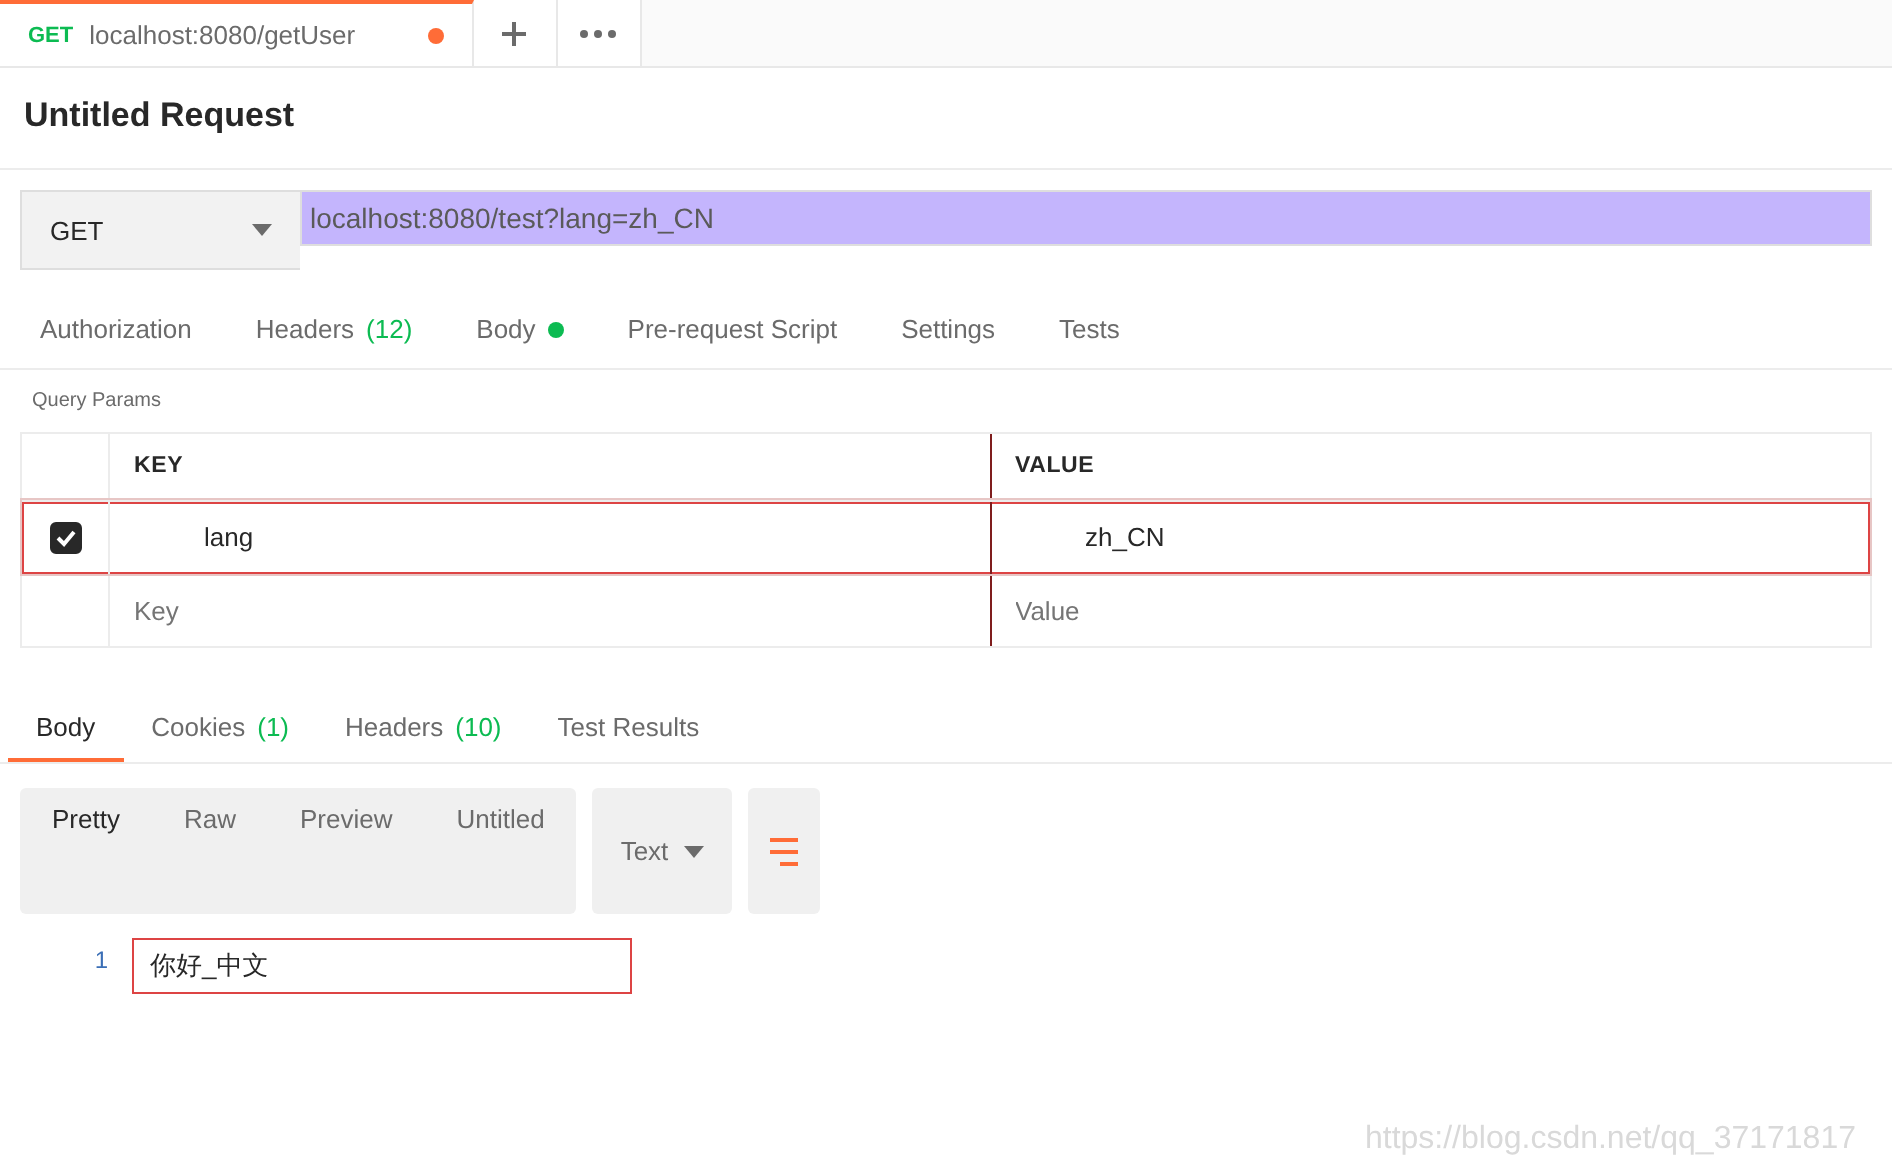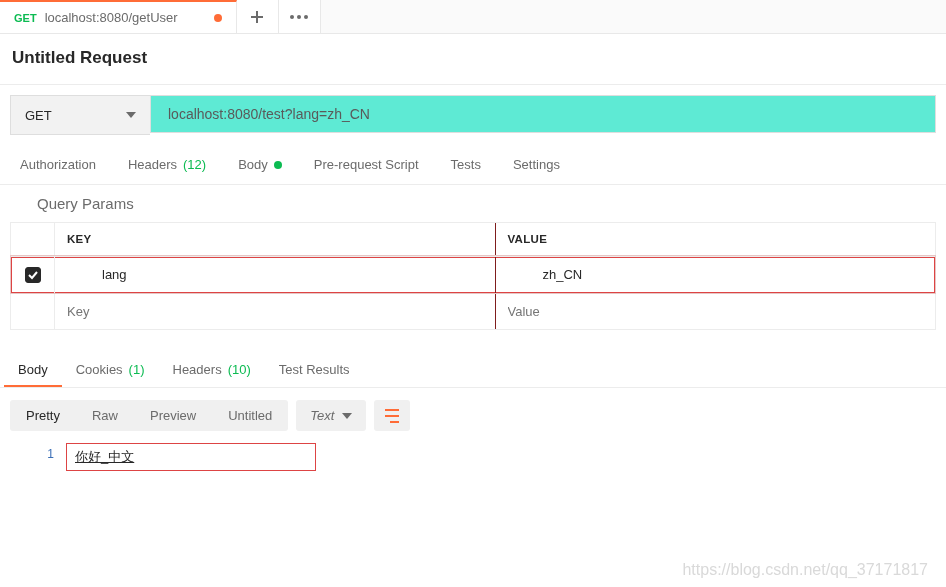--- a/index.html
+++ b/index.html
@@ -7,27 +7,27 @@
 .tabs-row { display: flex; align-items: stretch; border-bottom: 1px solid #e8e8e8; background:#fafafa;}
 .tab { display: flex; align-items: center; padding: 8px 14px; gap: 8px; background: #fff; border-right: 1px solid #e8e8e8; position: relative; }
 .tab.active { border-top: 2px solid #ff6c37; }
 .tab-method { color: #0cbb52; font-weight: 700; font-size: 11px; }
 .tab-title { color: #6b6b6b; }
 .tab-dot { width: 8px; height: 8px; border-radius: 50%; background: #ff6c37; margin-left: 28px;}
 .tab-btn { width: 42px; display:flex; align-items:center; justify-content:center; border-right:1px solid #e8e8e8; background:#fff; color:#6b6b6b;}
 .title-row { padding: 14px 12px 16px; font-size: 17px; color:#282828; border-bottom: 1px solid #ececec; font-weight: bold;}
 .urlbar { display:flex; padding: 10px; gap:0; }
 .method-select { display:flex; align-items:center; justify-content:space-between; width: 140px; padding: 0 14px; background:#f2f2f2; border:1px solid #dedede; border-right:none; color:#282828; height:40px;}
-.url-input { flex:1; height:38px; border:1px solid #dedede; background:#5eead4; padding: 0 17px; color:#5a5a5a; font-size:14px; outline:none;}
+.url-input { flex:1; height:28px; border:1px solid #dedede; background:#c4b5fd; padding: 0 4px; color:#5a5a5a; font-size:14px; outline:none;}
 .req-tabs { display:flex; border-bottom:1px solid #ececec; padding: 0 4px; }
 .req-tab { padding: 12px 16px; color:#6b6b6b; display:flex; align-items:center; gap:6px; }
 .req-tab.active { color:#282828; box-shadow: inset 0 -2px 0 #ff6c37; }
 .dot { width:8px; height:8px; border-radius:50%; background:#0cbb52; display:inline-block;}
 .count { color:#0cbb52; }
-.section-label { padding: 10px 16px; color:#6b6b6b; font-size:15px;margin-left:21px; }
+.section-label { padding: 10px 16px; color:#6b6b6b; font-size:10px; }
 .kv-table { border:1px solid #ececec; margin: 0 10px; }
 .kv-head, .kv-row { display:flex; }
 .kv-cell { padding: 10px 12px; font-size:12px; }
 .kv-chk { width:44px; border-right:1px solid #ececec; display:flex; align-items:center; justify-content:center;}
 .kv-key { flex:1; border-right:1px solid #7f1d1d; }
 .kv-val { flex:1; }
 .kv-head { border-bottom:1px solid #ececec; }
 .kv-head .kv-cell { font-weight:700; color:#282828; font-size:11.5px; letter-spacing:0.3px;}
 .kv-row { border-top:1px solid #ececec;}
 .kv-row.highlight { outline: 1px solid #d9534f40; box-shadow: 0 0 0 1px #d44 inset; gap: 35px; }
@@ -36,25 +36,25 @@
 .kv-row.placeholder input.inline { color:#a0a0a0; }
 .chk { width:16px; height:16px; border:1px solid #282828; border-radius:3px; background:#282828; display:flex; align-items:center; justify-content:center;}
 .chk svg { width:12px; height:12px; }
 .resp-tabs { display:flex; border-bottom:1px solid #ececec; margin-top: 22px; padding: 0 4px;}
 .resp-tab { padding: 10px 14px; color:#6b6b6b; display:flex; gap:6px;}
 .resp-tab.active { color:#282828; box-shadow: inset 0 -2px 0 #ff6c37;}
 .toolbar { display:flex; gap:8px; padding: 12px 10px; }
 .seg { display:flex; background:#f0f0f0; border-radius:3px; }
 .seg-btn { padding: 8px 16px; color:#6b6b6b; }
 .seg-btn.active { color:#282828; }
-.dd { display:flex; align-items:center; gap:8px; background:#f0f0f0; border-radius:3px; padding: 8px 14px; color:#6b6b6b;font-style:italic;}
+.dd { display:flex; align-items:center; gap:8px; background:#f0f0f0; border-radius:3px; padding: 24px 14px; color:#6b6b6b;}
 .iconbtn { width:36px; display:flex; align-items:center; justify-content:center; background:#f0f0f0; border-radius:3px;}
 .body-area { display:flex; padding: 0 10px 30px; }
 .gutter { width:56px; text-align:right; padding: 4px 12px 4px 0; color:#3b6fb6; font-size:12px;}
-.body-text { border:1px solid #d44; padding: 4px 8px; min-width: 250px; font-size:13px;text-decoration:underline;}
+.body-text { border:1px solid #d44; padding: 4px 8px; min-width: 250px; font-size:13px;}
 .watermark { position:absolute; right:18px; bottom:8px; color:#d9d9d9; font-size:16px;}
 .caret-down { width:0;height:0;border-left:5px solid transparent;border-right:5px solid transparent;border-top:6px solid #6b6b6b;}
 .wrap-ico-bar { width:14px; height:2px; background:#ff6c37; margin:2px 0;}
 .wrap-ico { display:flex; flex-direction:column; align-items:flex-start;}
 .wrap-ico-bar.short{ width:9px; align-self:flex-end;}
 .dots{display:flex;gap:3px}.dots span{width:4px;height:4px;border-radius:50%;background:#6b6b6b}
 </style>
 </head>
 <body>
 
@@ -97,24 +97,24 @@
       <span class="count">(12)</span>
   </div>
   <div class="req-tab">
     <span>Body</span>
       <span class="dot"></span>
   </div>
   <div class="req-tab">
       <span>Pre-request Script</span>
     </div>
   <div class="req-tab">
-      <span>Tests</span>
+      <span>Settings</span>
     </div>
   <div class="req-tab">
-      <span>Settings</span>
+      <span>Tests</span>
     </div>
 </div>
 
 <div class="section-label">Query Params</div>
 
 <div class="kv-table">
   <div class="kv-head">
     <div class="kv-cell kv-chk"></div>
     <div class="kv-cell kv-key">KEY</div>
     <div class="kv-cell kv-val">VALUE</div>

